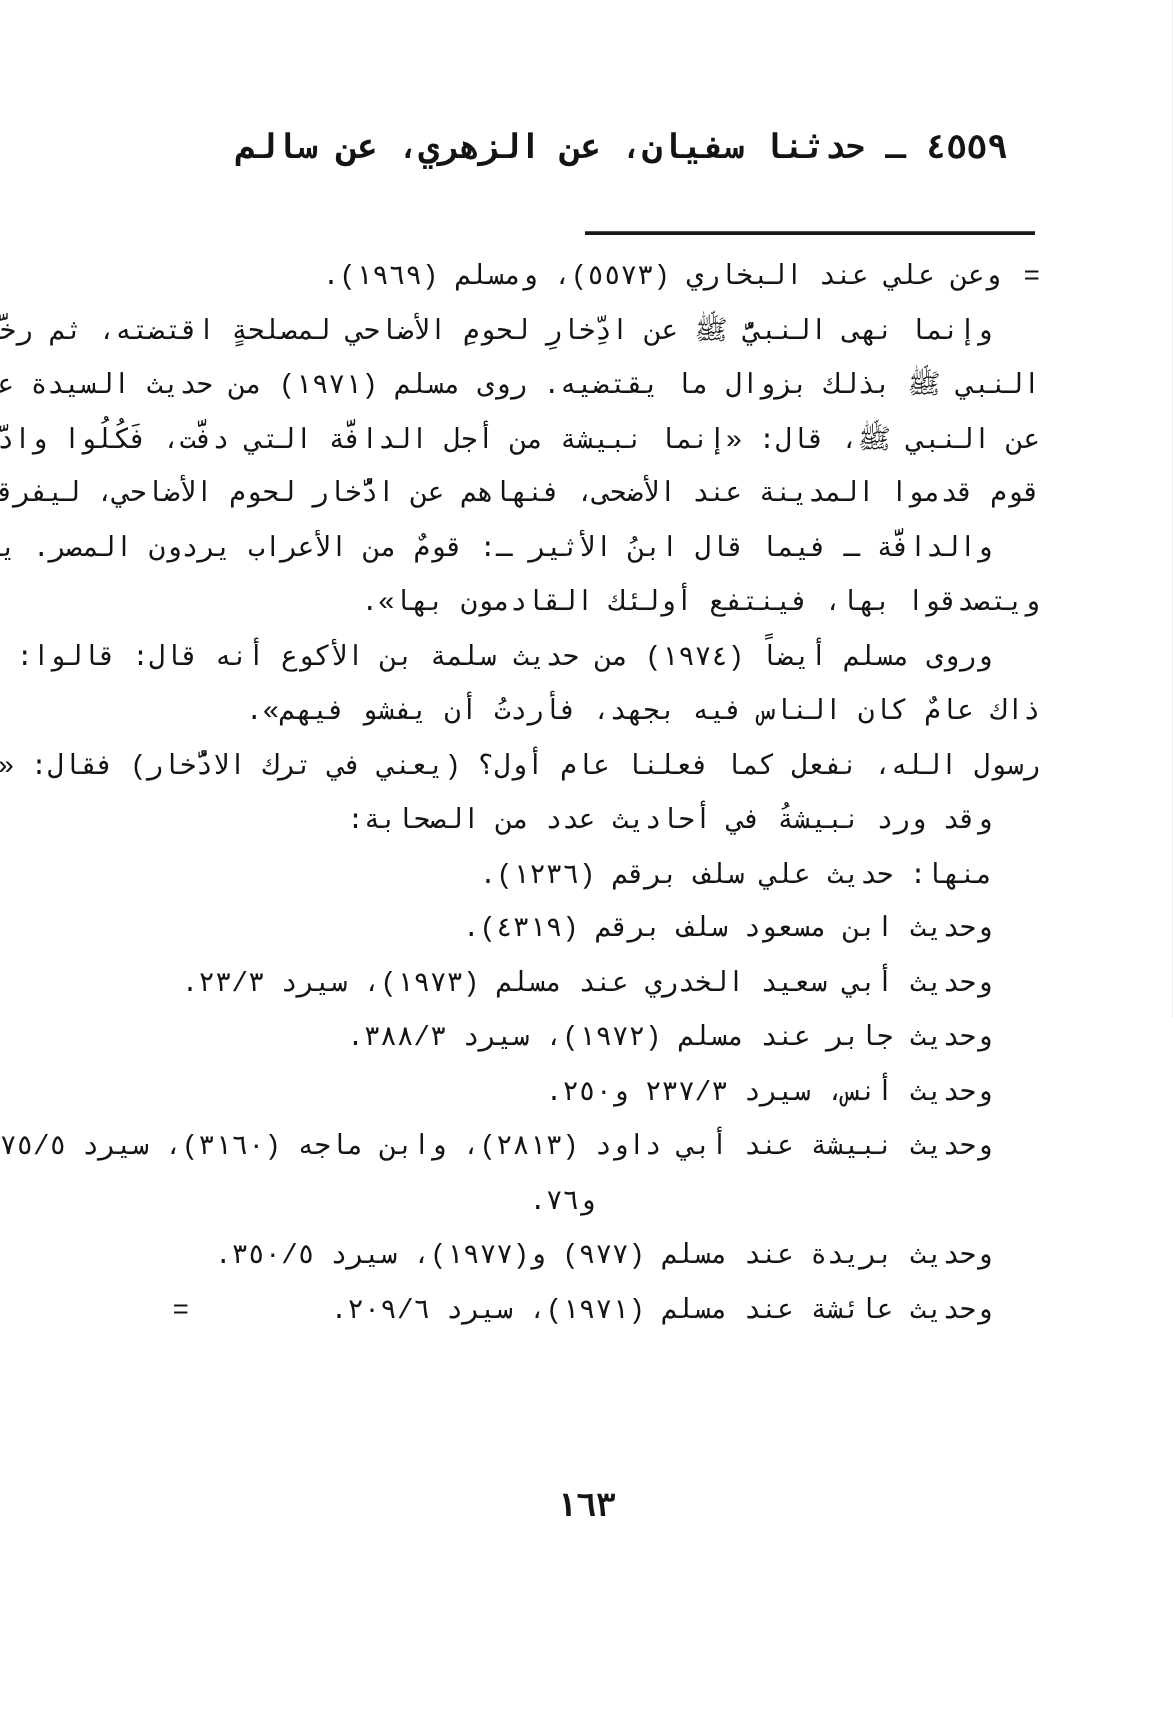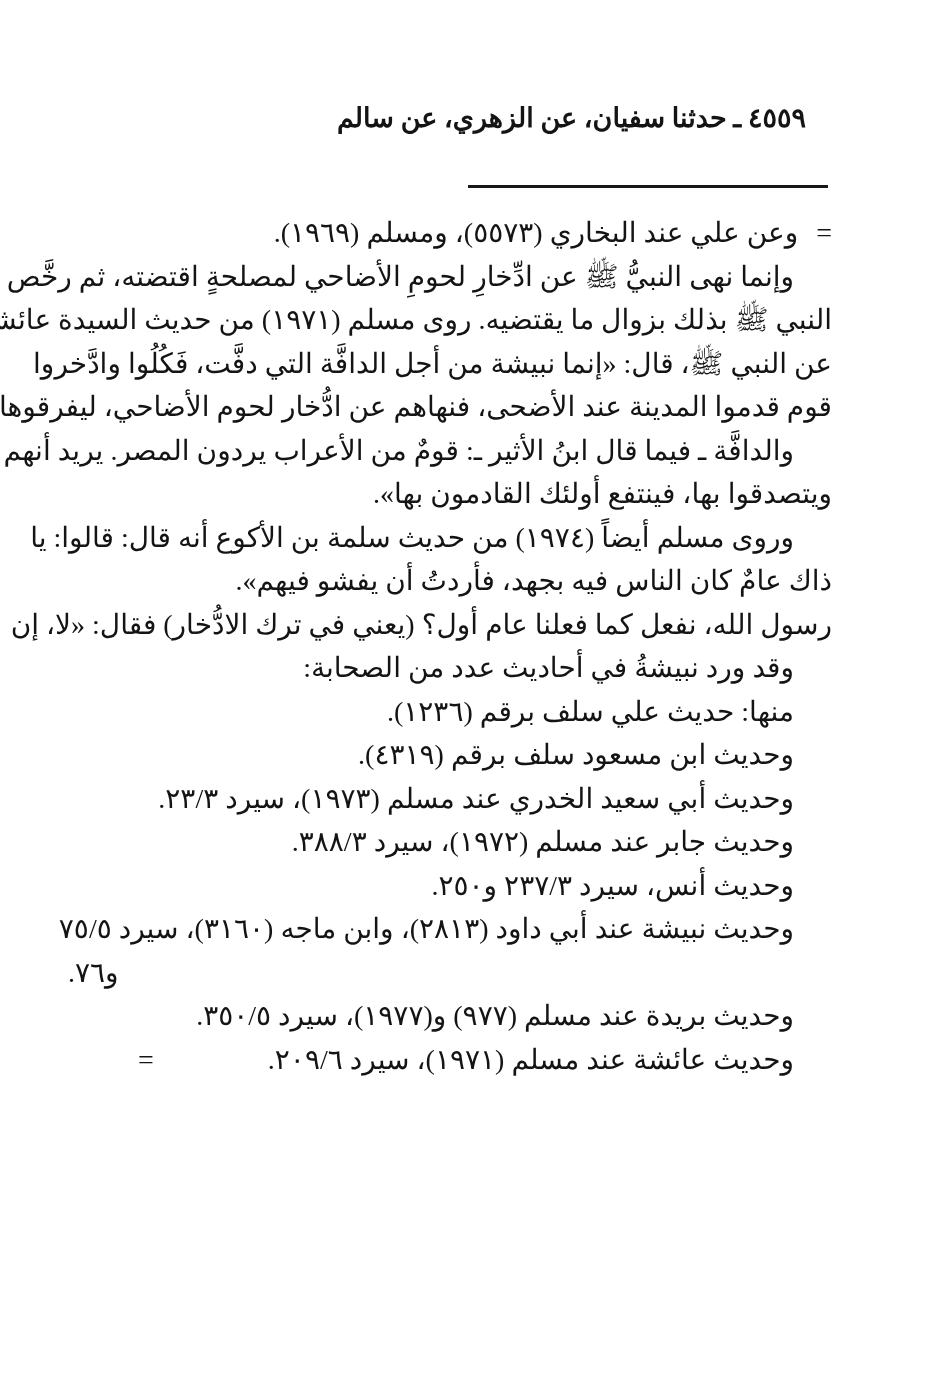--- a/index.html
+++ b/index.html
@@ -2,21 +2,21 @@
 <html lang="ar"><head>
   <meta charset="utf-8">
   <style>
     html, body { margin: 0; padding: 0; background: #e8e8e8; }
     .page {
       position: relative;
       width: 938px;
       height: 1376px;
       background: #ffffff;
       margin: 0 auto;
-      font-family: Liberation Serif, serif;
+      font-family: Liberation Mono, monospace;
       color: #141414;
       overflow: hidden;
     }
     .hadith-header {
       position: absolute;
       top: 102px;
       right: 132px;
       direction: rtl;
       font-size: 27px;
       font-weight: bold;
@@ -26,34 +26,34 @@
     .footnote-separator {
       position: absolute;
       top: 185px;
       right: 110px;
       width: 360px;
       height: 3px;
       background: #181818;
     }
     .footnote-block {
       position: absolute;
-      top: 211px;
+      top: 200px;
       left: 56px;
       width: 776px;
       direction: rtl;
-      font-size: 28px;
+      font-size: 22px;
     }
     .fn-line {
       height: 43.5px;
       line-height: 43.5px;
       text-align: right;
       white-space: nowrap;
     }
     .fn-line.indent { padding-right: 38px; }
-    .fn-line.align-left { text-align: left; padding-left: 12px; }
+    .fn-line.align-left { text-align: center; padding-left: 12px; }
     .fn-line.with-end { position: relative; }
     .cont-start { display: inline-block; margin-left: 18px; }
     .cont-end { position: absolute; left: 82px; top: 0; }
     .page-number {
       position: absolute;
       top: 1190px;
       left: 0;
       width: 100%;
       text-align: center;
       font-size: 26px;
@@ -87,14 +87,15 @@
       <div class="fn-line indent"><span>وحديث ابن مسعود سلف برقم (٤٣١٩).</span></div>
       <div class="fn-line indent"><span>وحديث أبي سعيد الخدري عند مسلم (١٩٧٣)، سيرد ٢٣/٣.</span></div>
       <div class="fn-line indent"><span>وحديث جابر عند مسلم (١٩٧٢)، سيرد ٣٨٨/٣.</span></div>
       <div class="fn-line indent"><span>وحديث أنس، سيرد ٢٣٧/٣ و٢٥٠.</span></div>
       <div class="fn-line indent"><span>وحديث نبيشة عند أبي داود (٢٨١٣)، وابن ماجه (٣١٦٠)، سيرد ٧٥/٥</span></div>
       <div class="fn-line align-left"><span>و٧٦.</span></div>
       <div class="fn-line indent"><span>وحديث بريدة عند مسلم (٩٧٧) و(١٩٧٧)، سيرد ٣٥٠/٥.</span></div>
       <div class="fn-line indent with-end"><span>وحديث عائشة عند مسلم (١٩٧١)، سيرد ٢٠٩/٦.</span><span class="cont-end">=</span></div>
     </div>
 
+  <div class="page-number">١٦٣</div>
 
 </div>
 
 </body></html>

